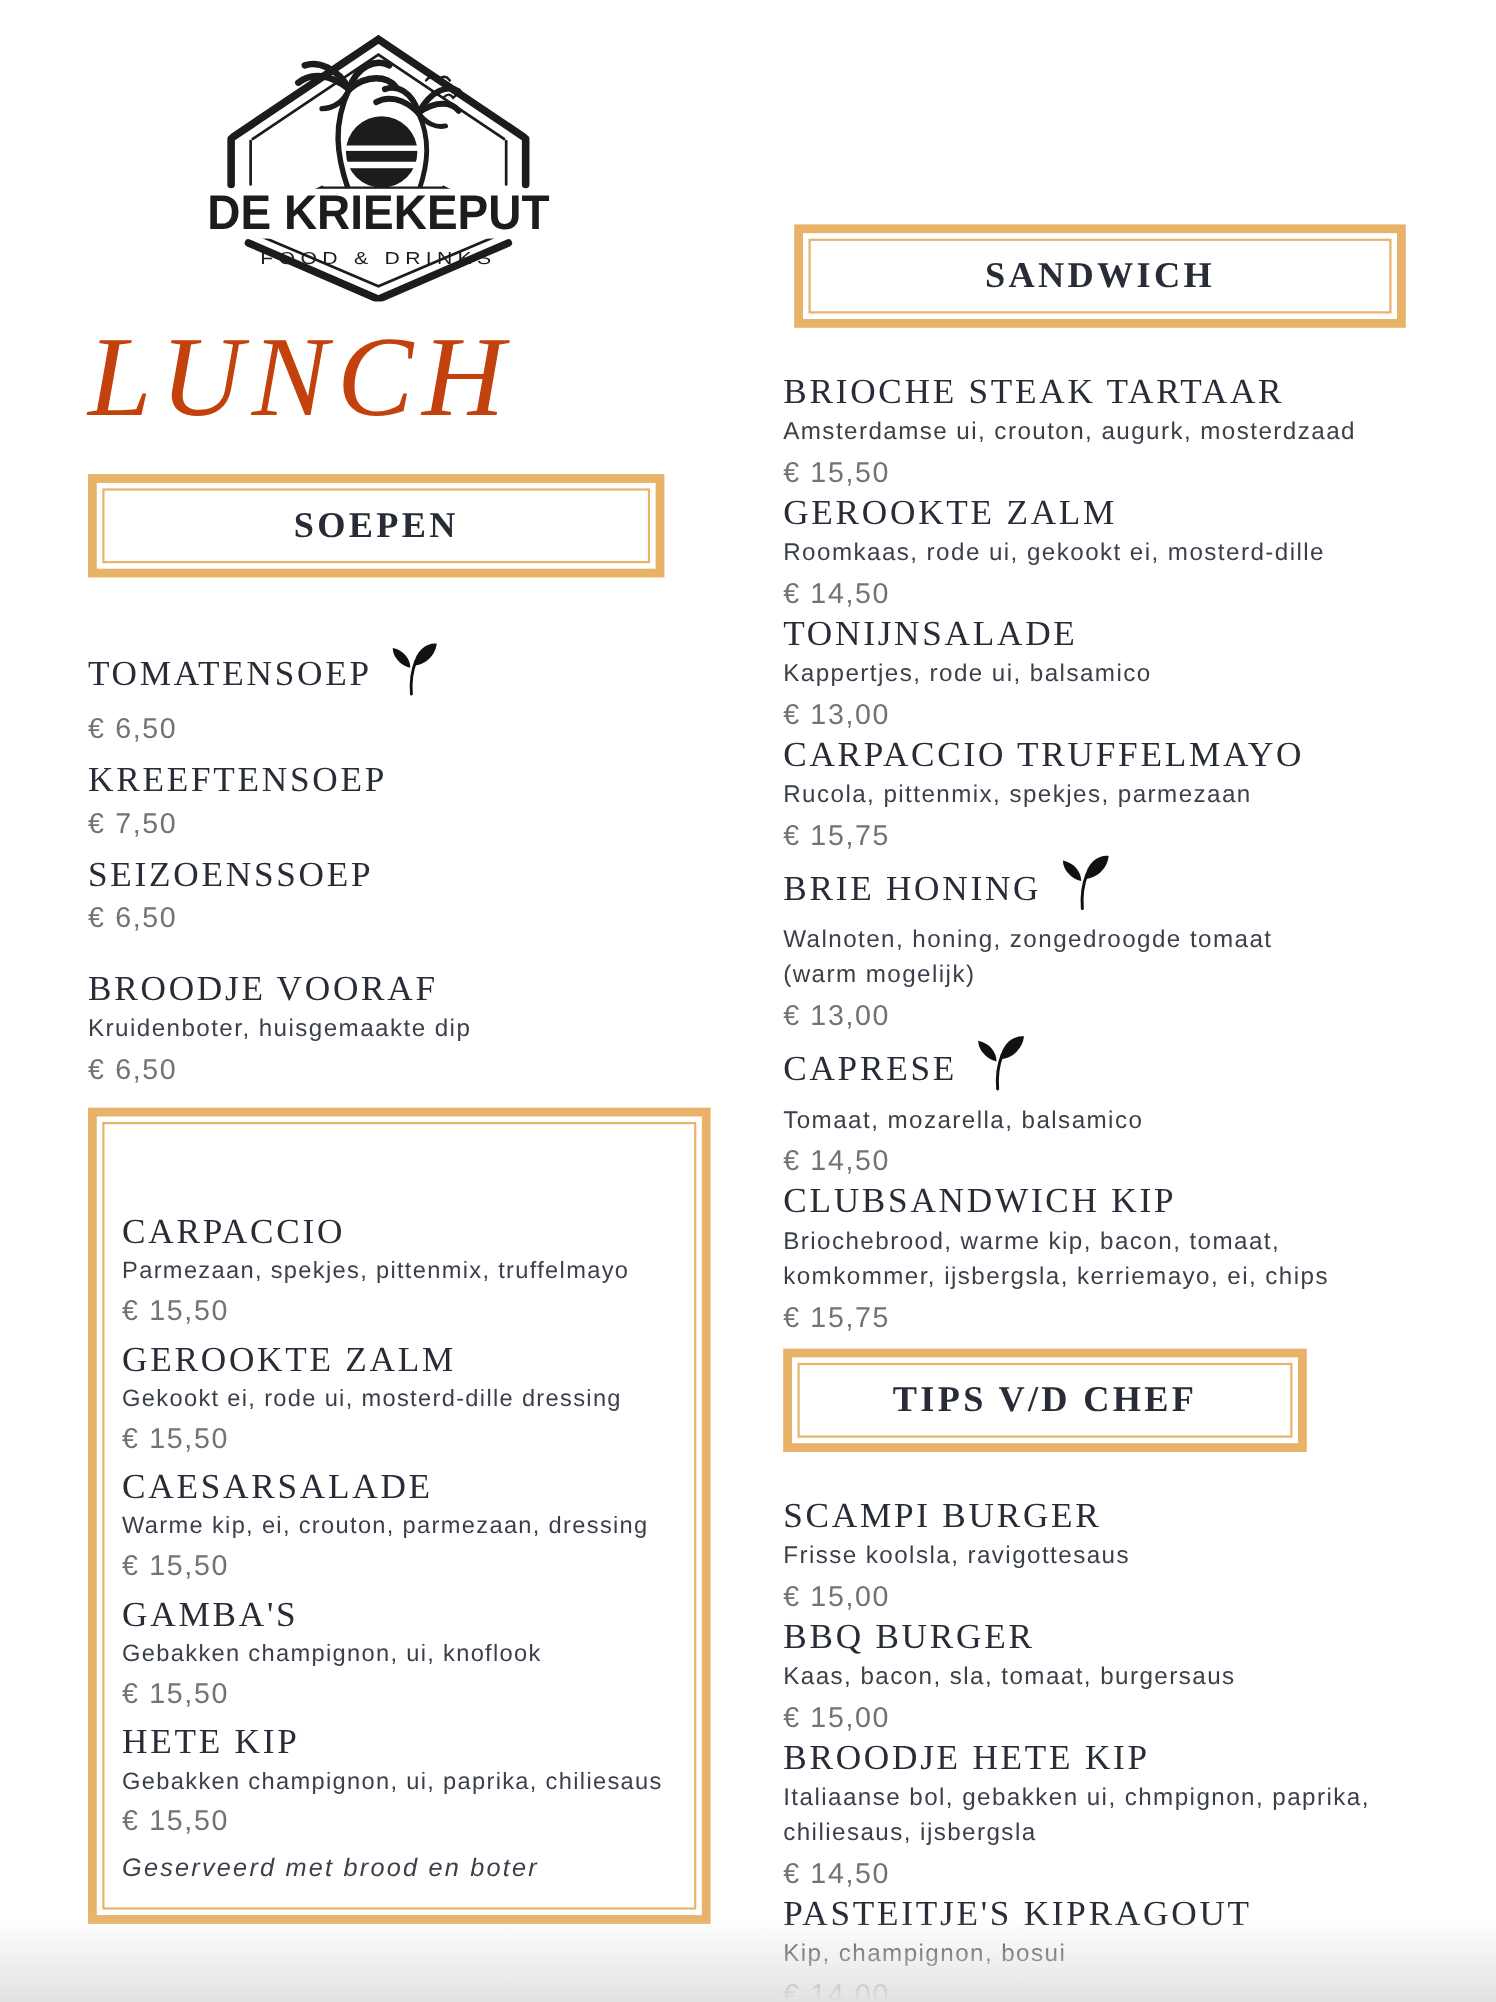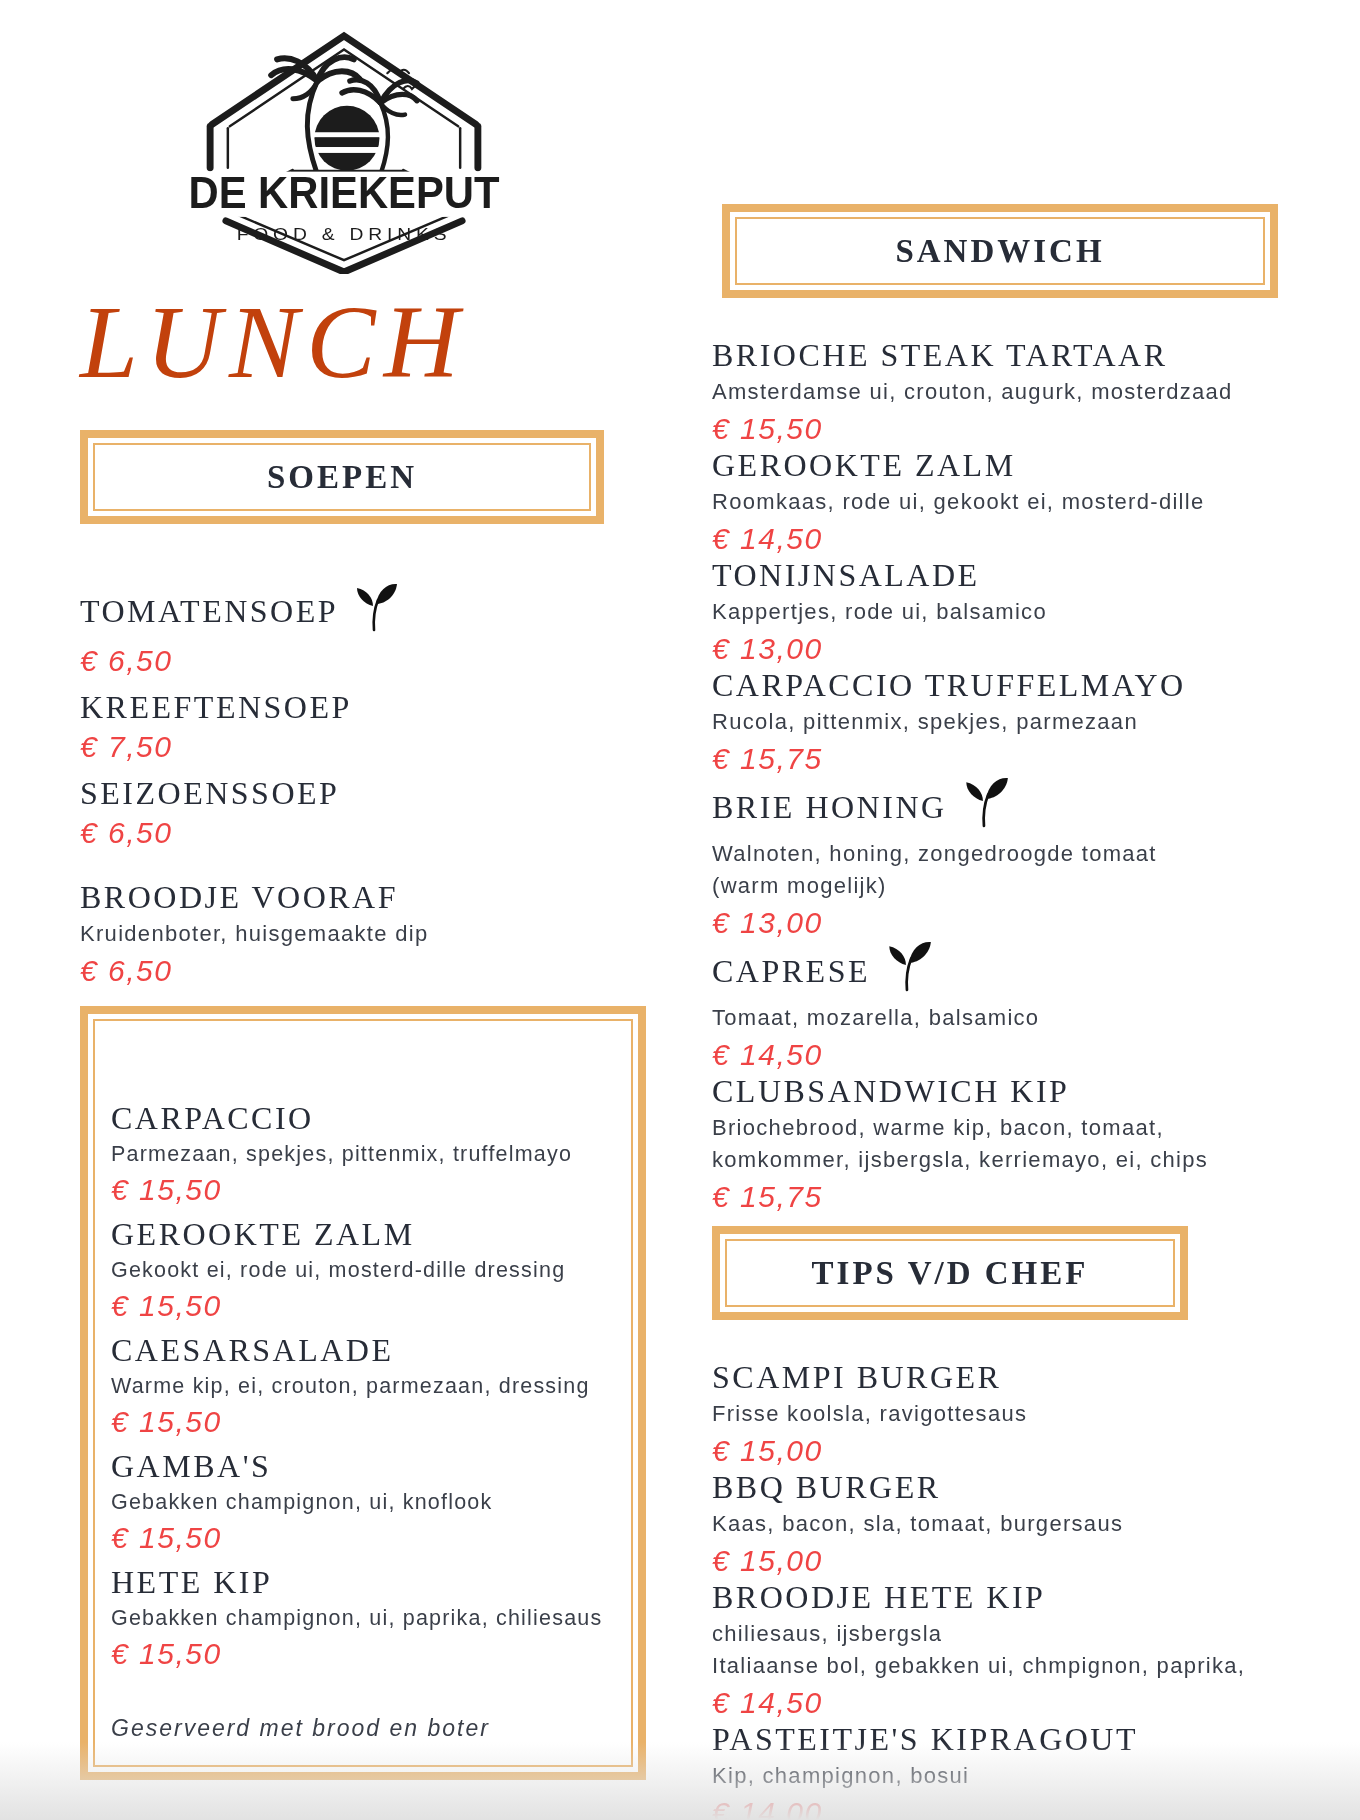--- a/index.html
+++ b/index.html
@@ -42,34 +42,34 @@
   .menu-item{margin:0 0 2px 0;}
   .item-name{
     font-family:"Liberation Serif", serif;font-weight:400;font-size:32px;
     letter-spacing:2.5px;color:#272c37;line-height:38px;white-space:nowrap;
   }
   .item-desc{
     font-size:22px;letter-spacing:1.3px;color:#3a3f49;line-height:32px;margin-top:2px;
   }
   .item-desc .line{white-space:nowrap;}
   .item-price{
-    font-size:30px;letter-spacing:1.5px;color:#ef4444;line-height:30px;margin-top:6px;font-style:italic;
+    font-size:26px;letter-spacing:1.5px;color:#737373;line-height:30px;margin-top:6px;
   }
 
   
   .col-left .menu-item{margin-bottom:12px;}
   .col-left .menu-item.broodje{margin-top:30px;}
   .salades-box .menu-item{margin-bottom:10px;}
   .salades-box .item-desc{font-size:21.5px;letter-spacing:1.2px;line-height:30px;}
 
   .col-right .menu-item{margin-bottom:2px;}
 
   .footnote{
     font-style:italic;font-size:23px;letter-spacing:2px;color:#3a3f49;
-    margin:44px 0 4px 0;line-height:30px;
+    margin:12px 0 4px 0;line-height:30px;
   }
 
   .veg-icon{display:inline-block;vertical-align:-10px;margin-left:14px;}
 
   .bottom-fade{
     position:absolute;left:0;right:0;bottom:0;height:78px;
     background:linear-gradient(to bottom, rgba(255,255,255,0), #e2e2e2);
     pointer-events:none;
   }
 </style>
@@ -308,22 +308,22 @@
 
     <div class="menu-item">
       <div class="item-name">BBQ BURGER</div>
       <div class="item-desc">Kaas, bacon, sla, tomaat, burgersaus</div>
       <div class="item-price">€ 15,00</div>
     </div>
 
     <div class="menu-item">
       <div class="item-name">BROODJE HETE KIP</div>
       <div class="item-desc">
+        <div class="line">Italiaanse bol, gebakken ui, chmpignon, paprika,</div>
         <div class="line">chiliesaus, ijsbergsla</div>
-        <div class="line">Italiaanse bol, gebakken ui, chmpignon, paprika,</div>
       </div>
       <div class="item-price">€ 14,50</div>
     </div>
 
     <div class="menu-item">
       <div class="item-name">PASTEITJE'S KIPRAGOUT</div>
       <div class="item-desc">Kip, champignon, bosui</div>
       <div class="item-price">€ 14,00</div>
     </div>
   </div>

